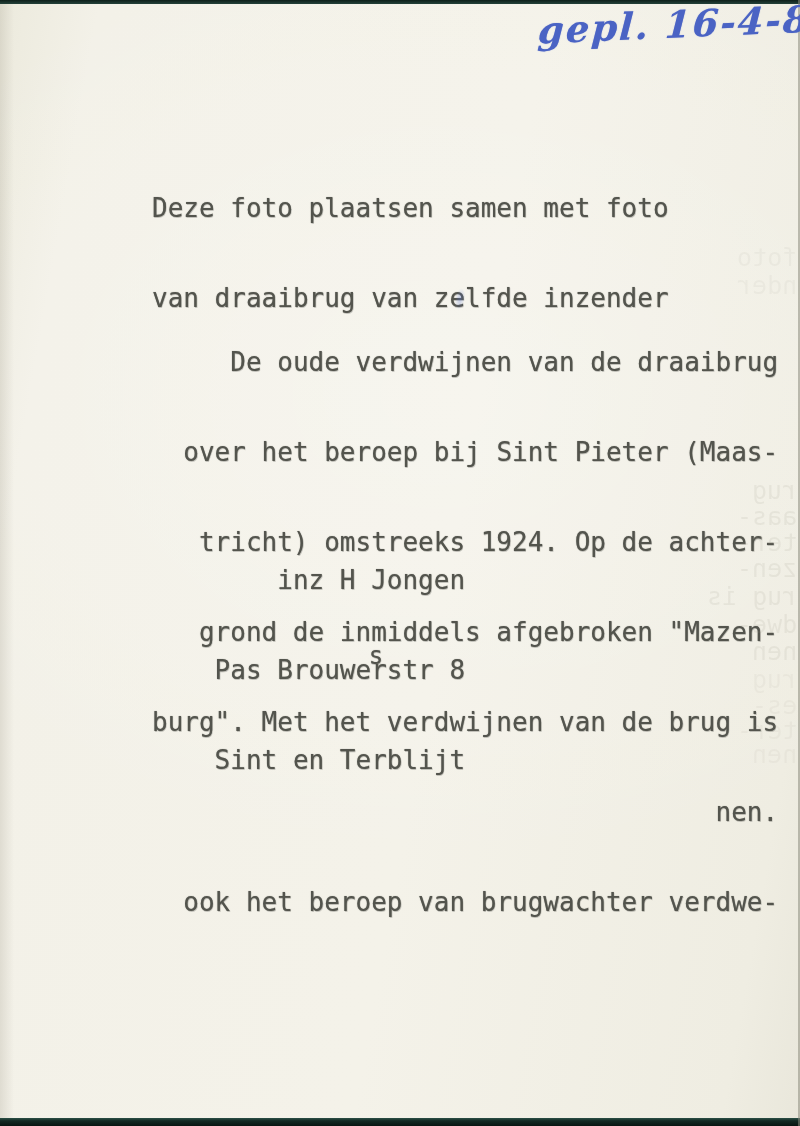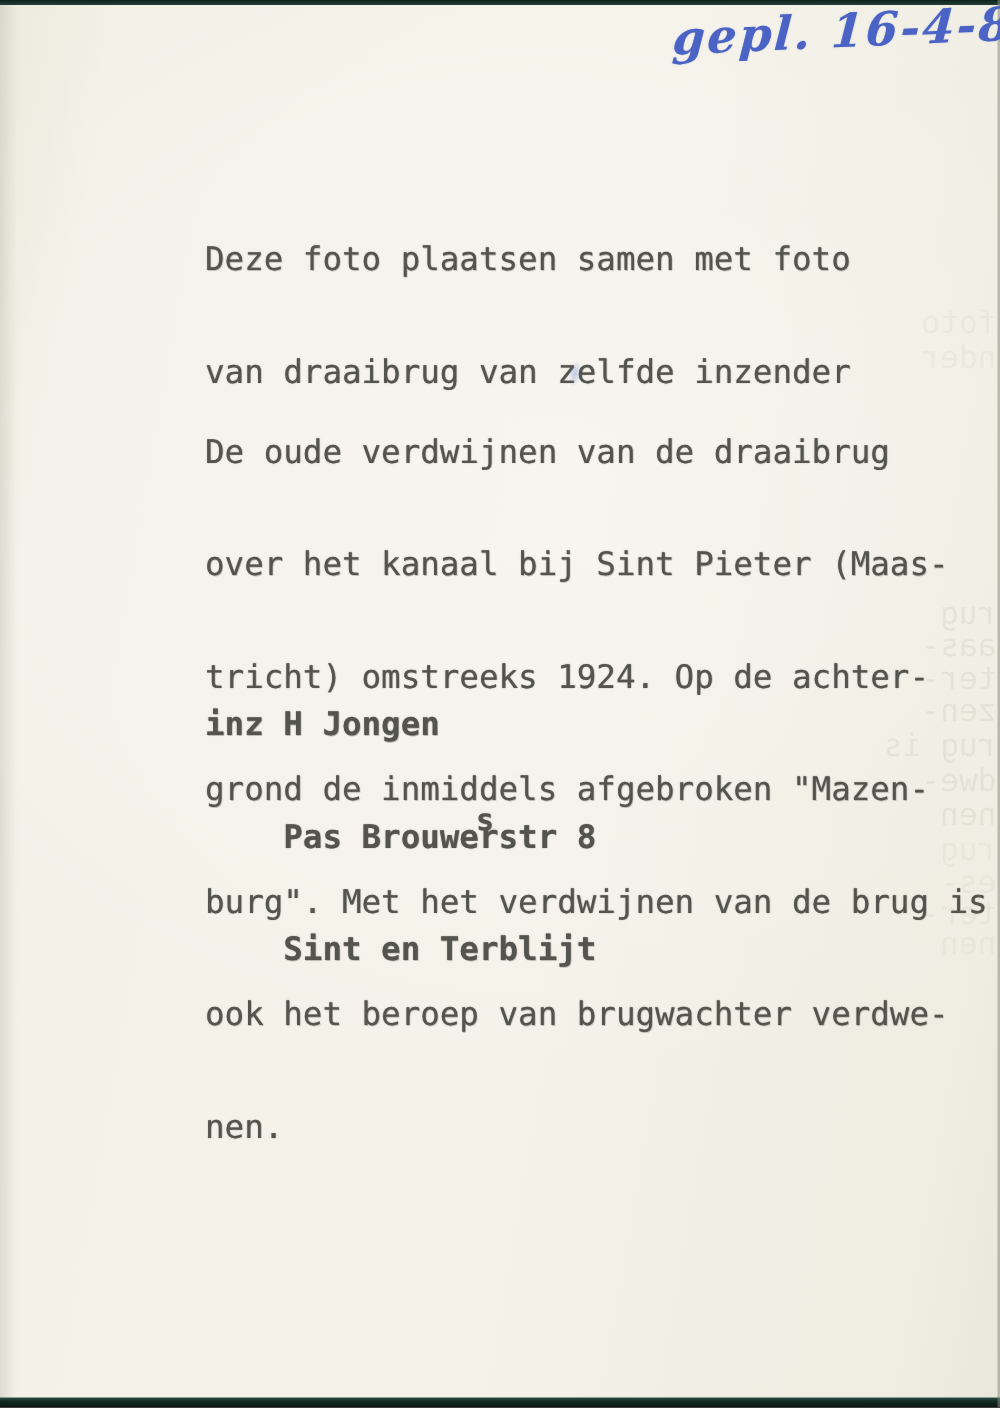--- a/index.html
+++ b/index.html
@@ -42,30 +42,31 @@
     letter-spacing: 2px;
     color: #4a63c4;
     transform: rotate(-2.5deg) skewX(-6deg);
     text-shadow: 0 0 1px rgba(74,99,196,0.55);
     white-space: pre;
   }
 
   
   .typeblock {
     position: absolute;
-    left: 164px;
+    left: 152px;
     color: #53544d;
     font-size: 26px;
     line-height: 30px;
     white-space: pre;
     text-shadow: 0 0 1px rgba(80,81,74,0.6), 0.6px 0.6px 0 rgba(80,81,74,0.25);
+    text-align: right;
   }
   .note-block    { top: 133px; }
   .caption-block { top: 287px; }
-  .sender-block  { top: 505px; font-weight: bold; }
+  .sender-block  { top: 505px; }
   .tline { position: relative; height: 30px; }
   .raised-s {
     position: absolute;
     left: 15ch;
     top: -14px;
     font-size: 24px;
   }
 
   
   .ink-smudge {
@@ -102,26 +103,26 @@
 
   <div class="typeblock note-block">
     <div class="tline">Deze foto plaatsen samen met foto</div>
     <div class="tline">van draaibrug van zelfde inzender</div>
   </div>
 
   <div class="ink-smudge"></div>
 
   <div class="typeblock caption-block">
     <div class="tline">De oude verdwijnen van de draaibrug</div>
-    <div class="tline">over het kanaal bij Sint Pieter (Maas-</div>
+    <div class="tline">over het beroep bij Sint Pieter (Maas-</div>
     <div class="tline">tricht) omstreeks 1924. Op de achter-</div>
     <div class="tline">grond de inmiddels afgebroken "Mazen-</div>
     <div class="tline">burg". Met het verdwijnen van de brug is</div>
+    <div class="tline">nen.</div>
     <div class="tline">ook het beroep van brugwachter verdwe-</div>
-    <div class="tline">nen.</div>
   </div>
 
   <div class="typeblock sender-block">
     <div class="tline">inz H Jongen</div>
     <div class="tline"><span>    Pas Brouwerstr 8</span><span class="raised-s">s</span></div>
     <div class="tline">    Sint en Terblijt</div>
   </div>
 
   <div class="ghost faint" style="top:243px">foto</div>
   <div class="ghost faint" style="top:271px">nder</div>

